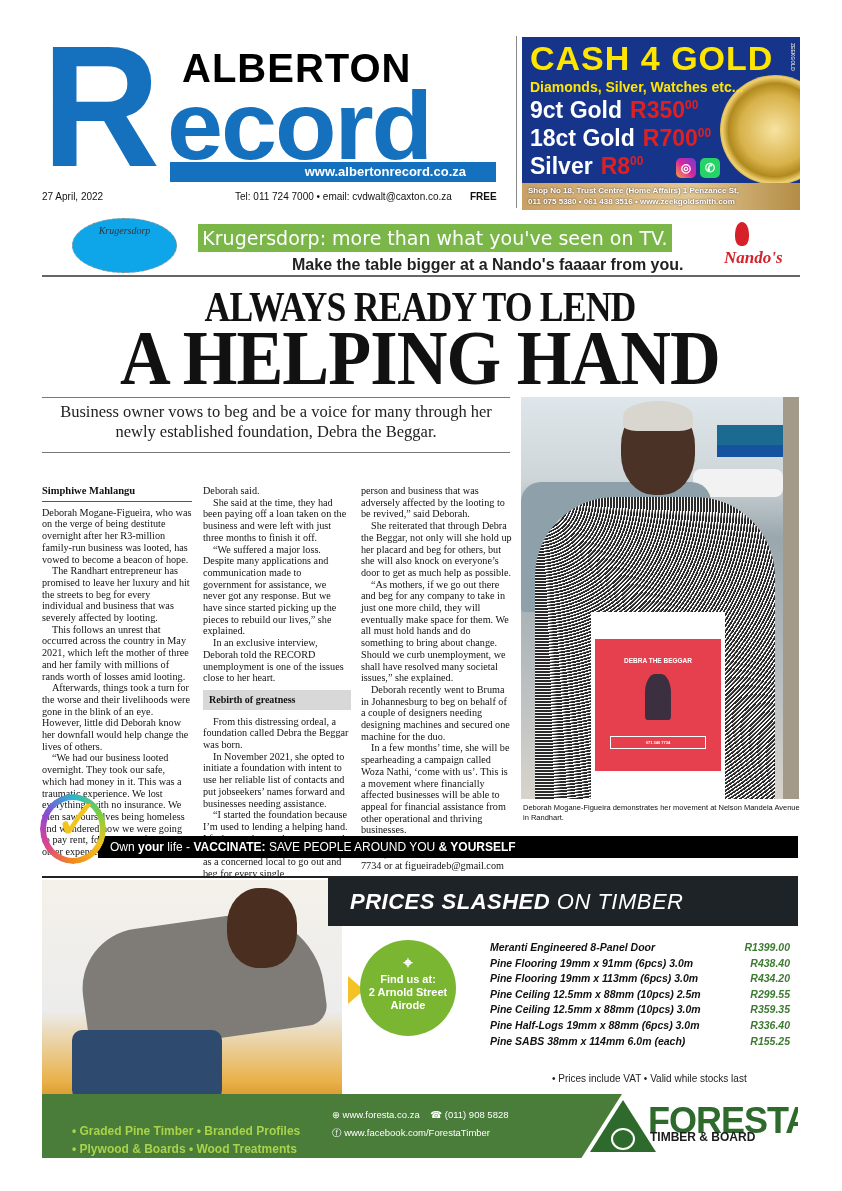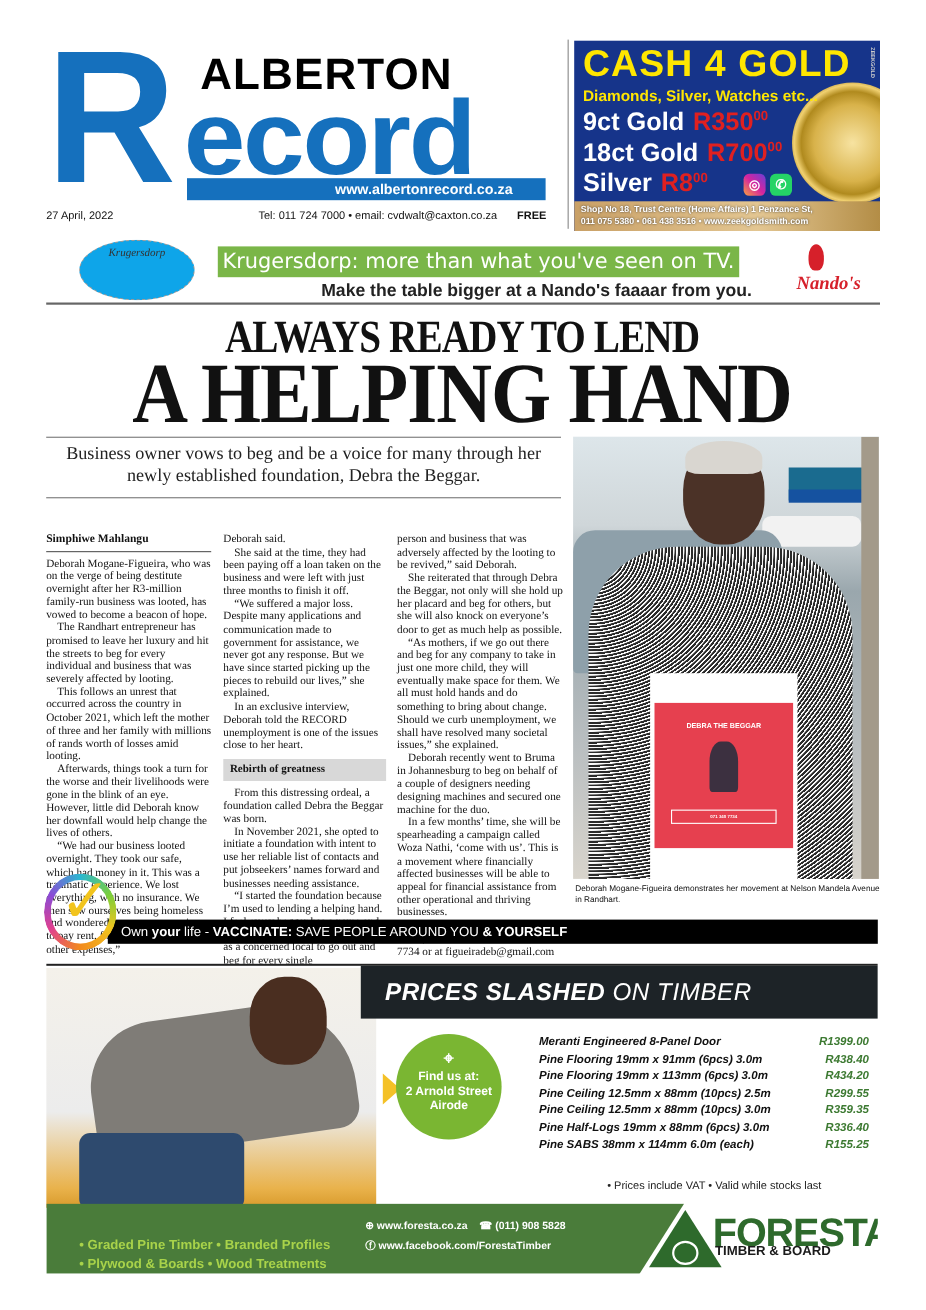--- a/index.html
+++ b/index.html
@@ -87,21 +87,21 @@
   .f-header b { font-weight: bold; }
   .f-header span.thin { font-weight: normal; }
   .f-pin { position: absolute; left: 318px; top: 64px; width: 96px; height: 96px; border-radius: 50%; background: #7ab632; color: #fff; text-align: center; font-weight: bold; font-size: 11px; line-height: 13px; padding-top: 26px; }
   .f-arrow { position: absolute; left: 306px; top: 100px; width: 0; height: 0; border-top: 14px solid transparent; border-bottom: 14px solid transparent; border-left: 16px solid #f4c127; }
   .f-list { position: absolute; left: 448px; top: 64px; width: 300px; font-style: italic; font-weight: bold; font-size: 10.5px; line-height: 15.6px; }
   .f-item { display: flex; justify-content: space-between; }
   .f-item .price { color: #3d7a32; }
   .f-note { position: absolute; left: 510px; top: 197px; font-size: 10px; color: #222; }
   .f-green { position: absolute; left: 0; top: 218px; width: 580px; height: 64px; background: #4a7c3a; clip-path: polygon(0 0, 100% 0, 93% 100%, 0 100%); }
   .f-bullets { position: absolute; left: 30px; top: 230px; color: #a9d34a; font-weight: bold; font-size: 12px; line-height: 18px; margin-top: 16px; }
-  .f-contact { position: absolute; left: 290px; top: 230px; color: #fff; font-weight: bold; font-size: 9.5px; line-height: 18px; }
+  .f-contact { position: absolute; left: 290px; top: 230px; color: #fff; font-weight: normal; font-size: 9.5px; line-height: 18px; }
   .f-logo-tri { position: absolute; left: 548px; top: 224px; width: 0; height: 0; border-left: 33px solid transparent; border-right: 33px solid transparent; border-bottom: 52px solid #2e6a2c; }
   .f-tree { position: absolute; left: 569px; top: 252px; width: 24px; height: 22px; border-radius: 50%; border: 2px solid #fff; }
   .f-logo-text { position: absolute; left: 606px; top: 224px; color: #2e6a2c; font-weight: bold; font-size: 36px; letter-spacing: -1px; }
   .f-logo-sub { position: absolute; left: 608px; top: 254px; color: #1b1b1b; font-weight: bold; font-size: 12px; }
 </style>
 </head>
 <body>
 
 <div id="masthead" class="abs">
   <div class="big-R">R</div>
@@ -149,21 +149,21 @@
 <div class="abs head2">A HELPING HAND</div>
 
 <div class="abs deck-line" style="top:397px"></div>
 <div class="abs deck">Business owner vows to beg and be a voice for many through her newly established foundation, Debra the Beggar.</div>
 <div class="abs deck-line" style="top:452px"></div>
 
 <div class="abs col" style="left:42px; width:150px;">
   <div class="byline">Simphiwe Mahlangu</div>
   <p>Deborah Mogane-Figueira, who was on the verge of being destitute overnight after her R3-million family-run business was looted, has vowed to become a beacon of hope.</p>
   <p>The Randhart entrepreneur has promised to leave her luxury and hit the streets to beg for every individual and business that was severely affected by looting.</p>
-  <p>This follows an unrest that occurred across the country in October 2021, which left the mother of three and her family with millions of rands worth of losses amid looting.</p>
+  <p>This follows an unrest that occurred across the country in May 2021, which left the mother of three and her family with millions of rands worth of losses amid looting.</p>
   <p>Afterwards, things took a turn for the worse and their livelihoods were gone in the blink of an eye. However, little did Deborah know her downfall would help change the lives of others.</p>
   <p style="padding-left:0">“We had our business looted overnight. They took our safe, which had money in it. This was a traumatic experience. We lost everything, with no insurance. We then saw ourselves being homeless and wondered how we were going to pay rent, food, school fees and other expenses,”</p>
 </div>
 
 <div class="abs col" style="left:203px; width:148px;">
   <p>Deborah said.</p>
   <p>She said at the time, they had been paying off a loan taken on the business and were left with just three months to finish it off.</p>
   <p>“We suffered a major loss. Despite many applications and communication made to government for assistance, we never got any response. But we have since started picking up the pieces to rebuild our lives,” she explained.</p>
   <p>In an exclusive interview, Deborah told the RECORD unemployment is one of the issues close to her heart.</p>
   <div class="subhead">Rebirth of greatness</div>

